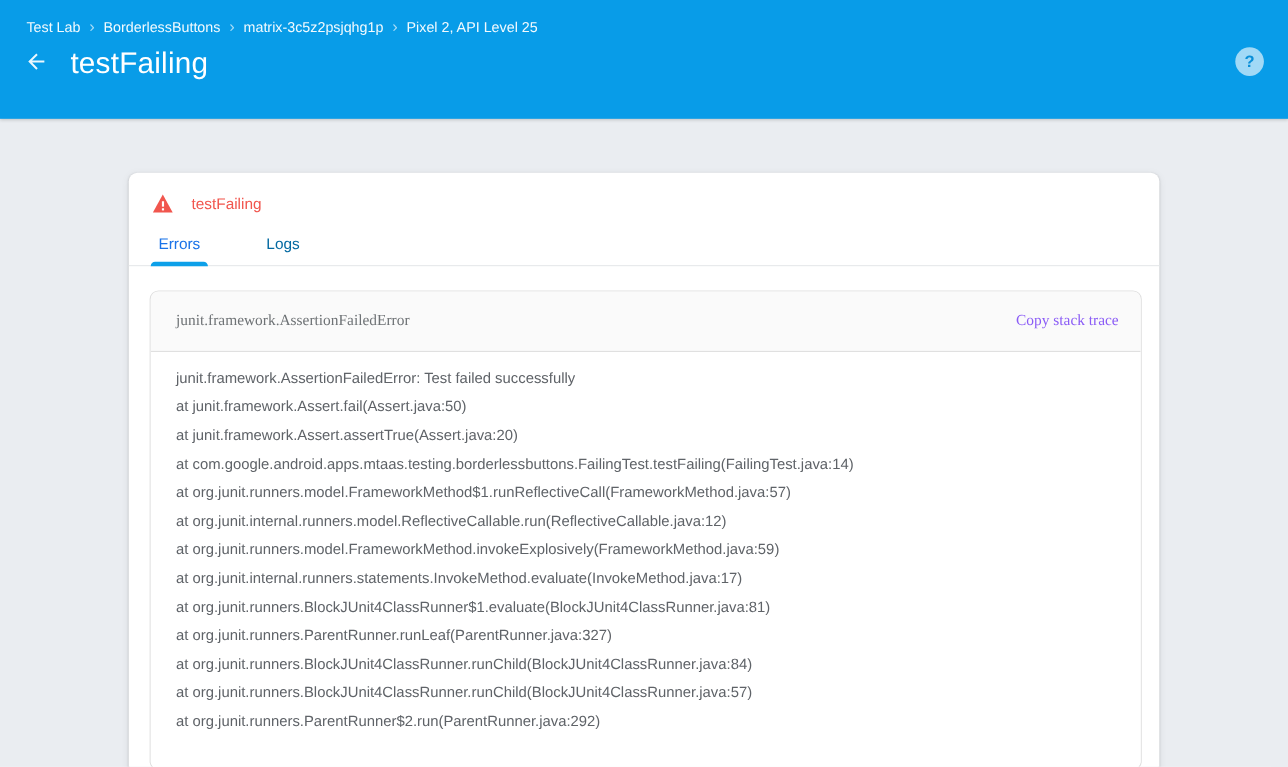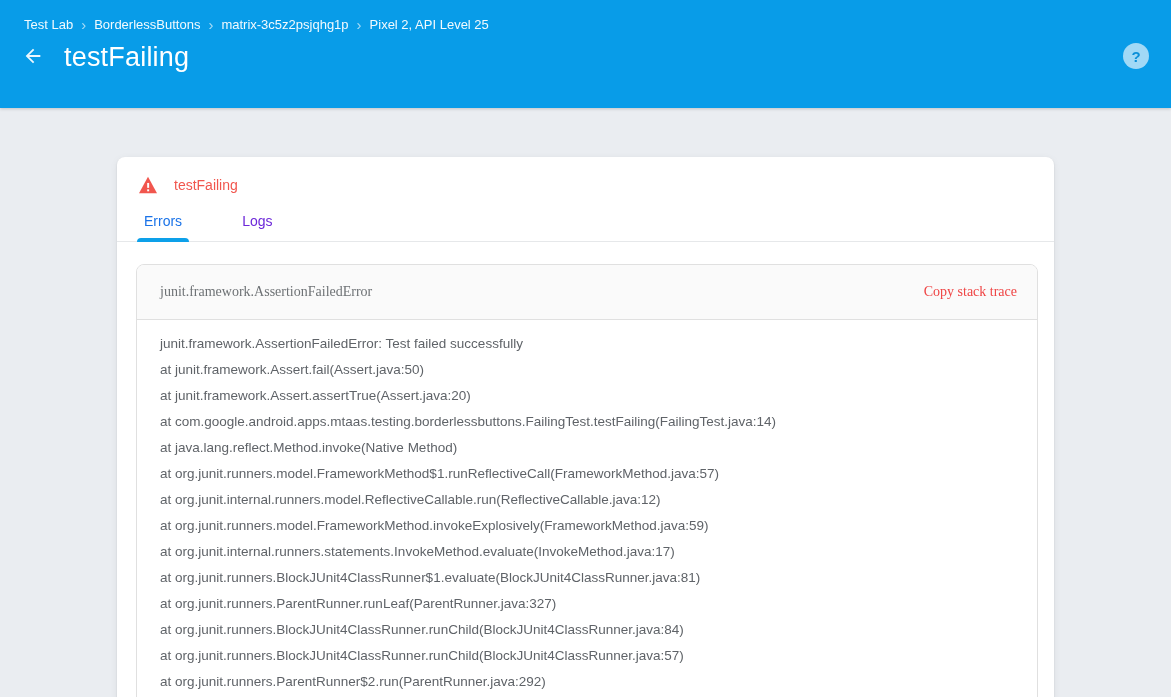--- a/index.html
+++ b/index.html
@@ -98,21 +98,21 @@
   
   .tabs {
     display: flex;
     margin-top: 13px;
     padding-left: 20px;
     border-bottom: 1px solid #e6e8ea;
   }
   .tab {
     font-size: 14px;
     font-weight: 500;
-    color: #6d28d9;
+    color: #0369a1;
     padding: 6px 7px 12px;
     margin-right: 46px;
     cursor: pointer;
     position: relative;
     background: none; border: none;
     font-family: inherit;
   }
   .tab.active { color: #1a73e8; }
   .tab.active::after {
     content: "";
@@ -142,21 +142,21 @@
   }
   .error-title {
     font-size: 14px;
     color: #6e7275;
   }
   .copy-btn {
     border: none; background: none;
     font-family: inherit;
     font-size: 14px;
     font-weight: 500;
-    color: #ef4444;
+    color: #8b5cf6;
     cursor: pointer;
     padding: 0;
   }
   .stack-body {
     background: #ffffff;
     padding: 11px 24px 30px 23px;
   }
   .stack-line {
     font-size: 13.5px;
     line-height: 26px;
@@ -216,21 +216,20 @@
     <div class="error-panel">
       <div class="error-panel-header">
         <span class="error-title">junit.framework.AssertionFailedError</span>
         <button class="copy-btn">Copy stack trace</button>
       </div>
       <div class="stack-body">
           <div class="stack-line">junit.framework.AssertionFailedError: Test failed successfully</div>
           <div class="stack-line">at junit.framework.Assert.fail(Assert.java:50)</div>
           <div class="stack-line">at junit.framework.Assert.assertTrue(Assert.java:20)</div>
           <div class="stack-line">at com.google.android.apps.mtaas.testing.borderlessbuttons.FailingTest.testFailing(FailingTest.java:14)</div>
-          <div class="stack-line">at java.lang.reflect.Method.invoke(Native Method)</div>
           <div class="stack-line">at org.junit.runners.model.FrameworkMethod$1.runReflectiveCall(FrameworkMethod.java:57)</div>
           <div class="stack-line">at org.junit.internal.runners.model.ReflectiveCallable.run(ReflectiveCallable.java:12)</div>
           <div class="stack-line">at org.junit.runners.model.FrameworkMethod.invokeExplosively(FrameworkMethod.java:59)</div>
           <div class="stack-line">at org.junit.internal.runners.statements.InvokeMethod.evaluate(InvokeMethod.java:17)</div>
           <div class="stack-line">at org.junit.runners.BlockJUnit4ClassRunner$1.evaluate(BlockJUnit4ClassRunner.java:81)</div>
           <div class="stack-line">at org.junit.runners.ParentRunner.runLeaf(ParentRunner.java:327)</div>
           <div class="stack-line">at org.junit.runners.BlockJUnit4ClassRunner.runChild(BlockJUnit4ClassRunner.java:84)</div>
           <div class="stack-line">at org.junit.runners.BlockJUnit4ClassRunner.runChild(BlockJUnit4ClassRunner.java:57)</div>
           <div class="stack-line">at org.junit.runners.ParentRunner$2.run(ParentRunner.java:292)</div>
         </div>

